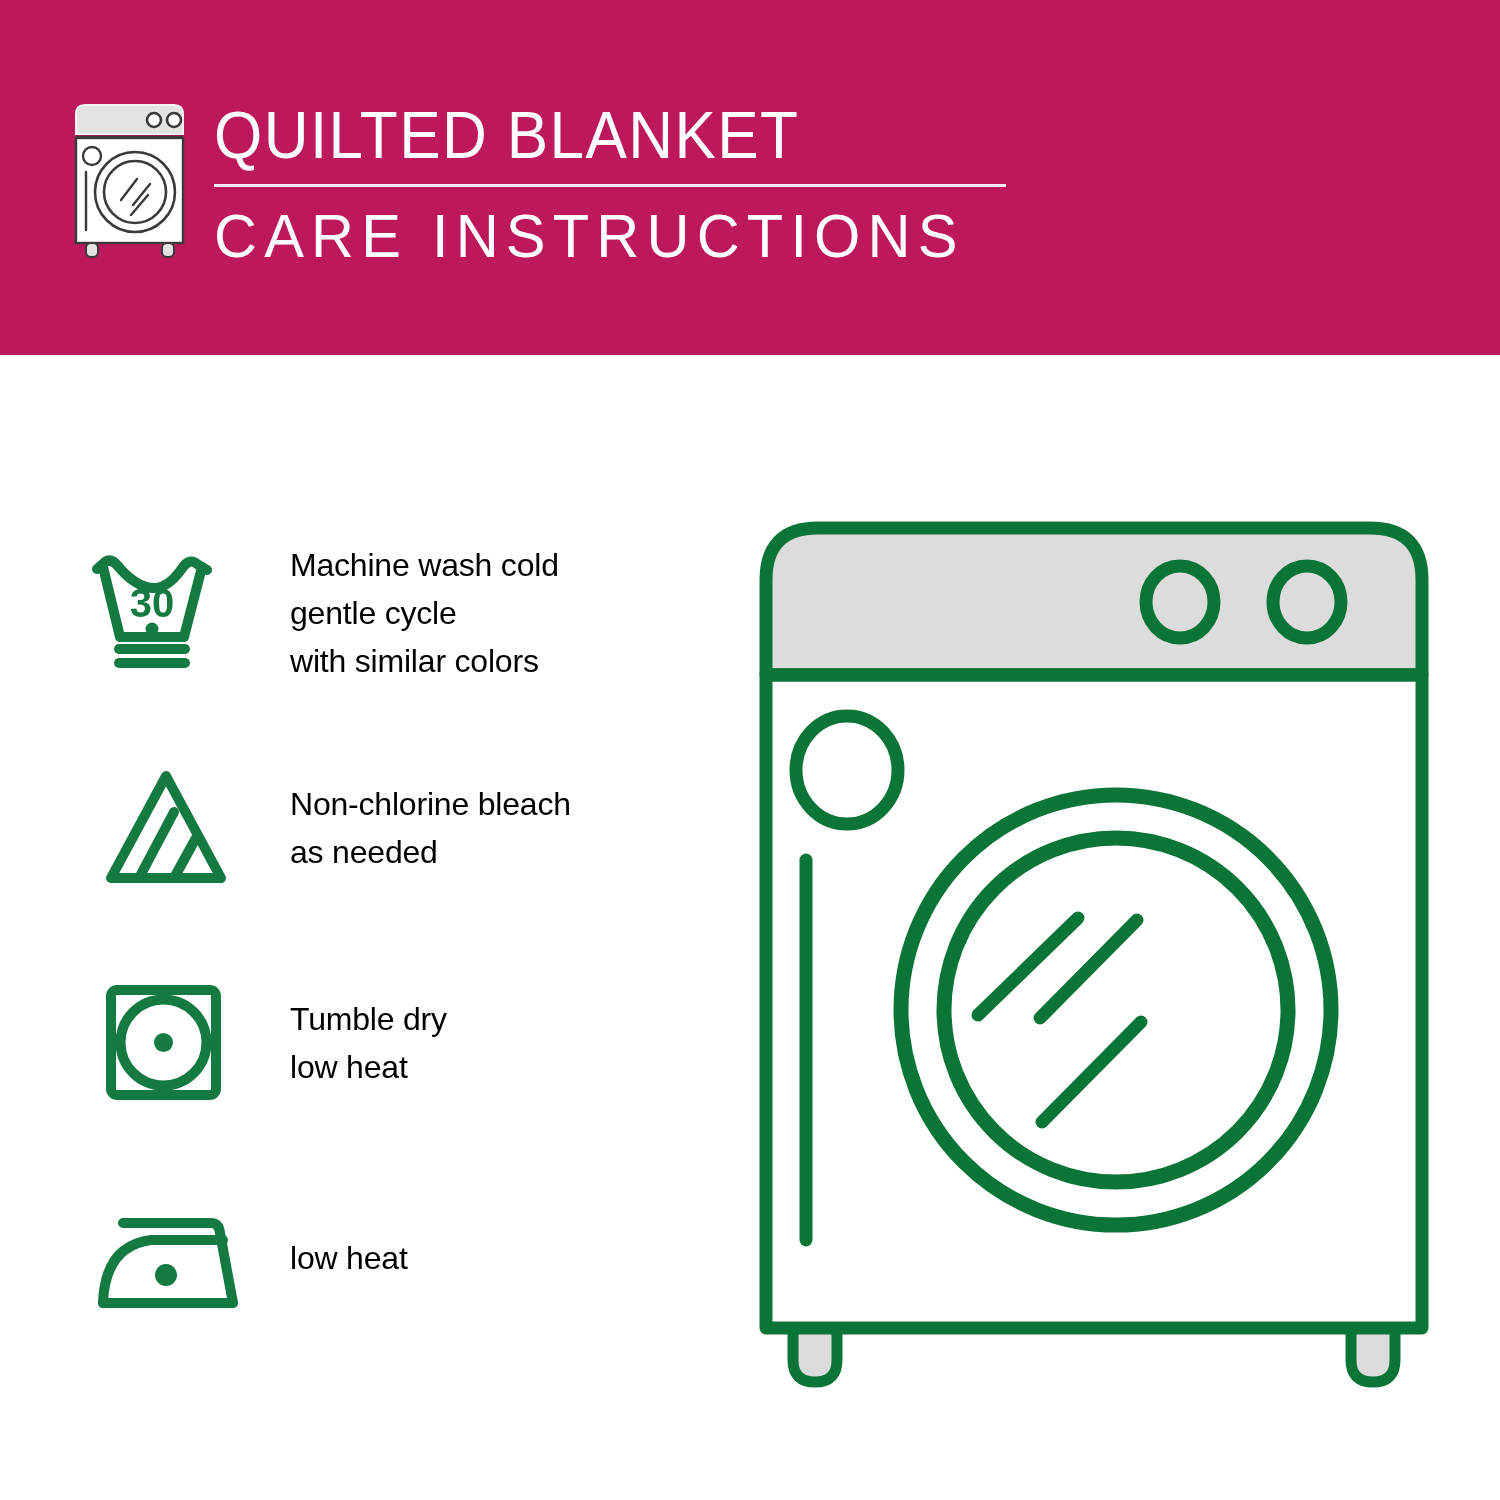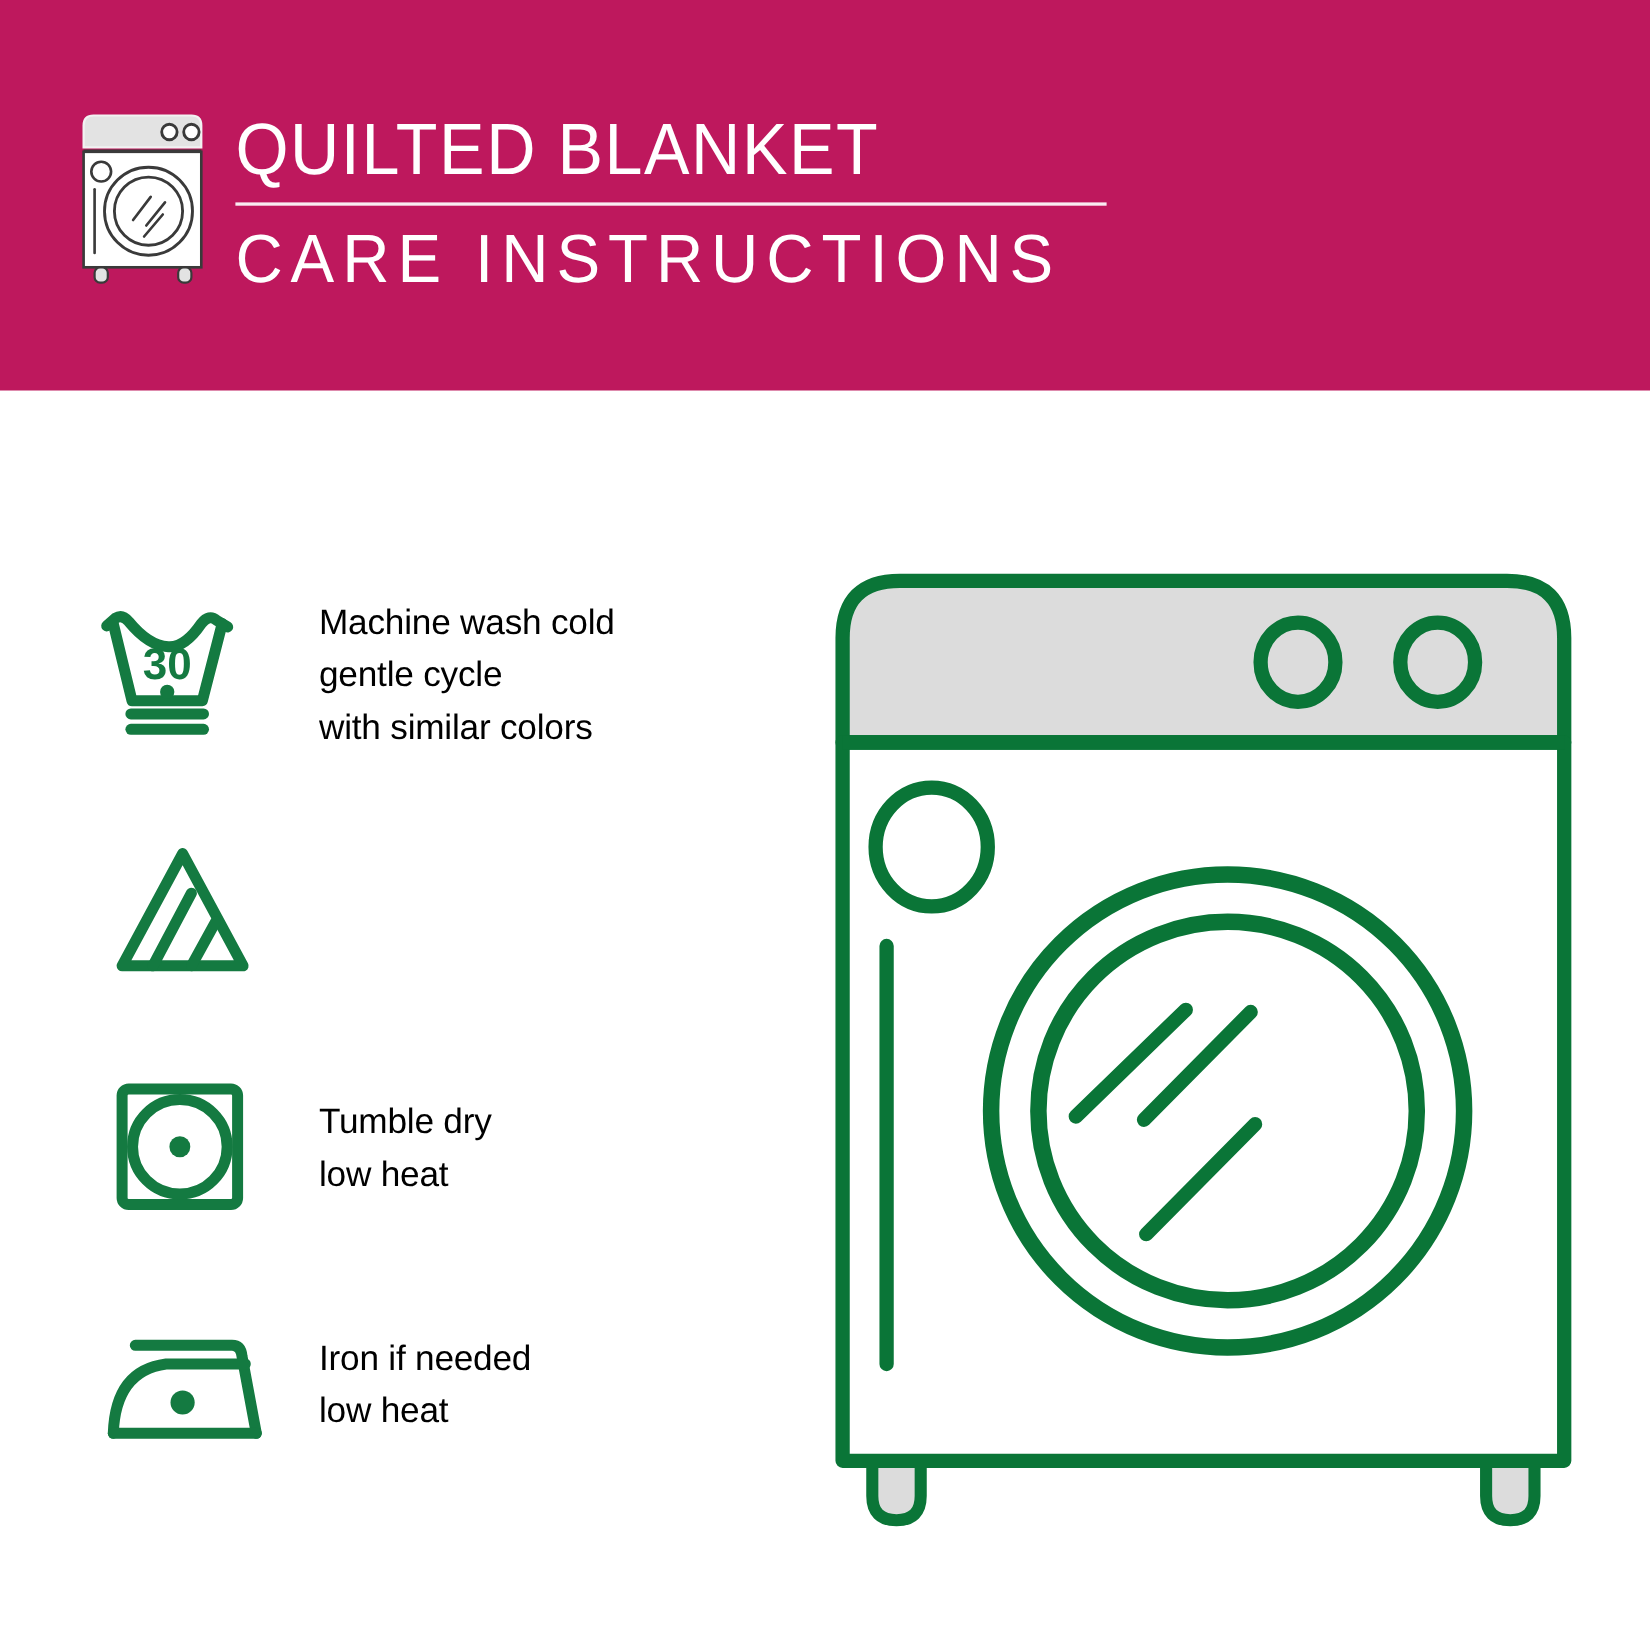--- a/index.html
+++ b/index.html
@@ -148,20 +148,24 @@
     <div class="care-row">
       <div class="care-symbol">
         <svg viewBox="0 0 170 135" width="170" height="135" aria-hidden="true">
           <g fill="none" stroke="#147A41" stroke-width="10" stroke-linecap="round" stroke-linejoin="round">
             <path d="M28 118 L83 16 L138 118 Z"></path>
             <path d="M56 118 L91 52"></path>
             <path d="M91 118 L113 78"></path>
           </g>
         </svg>
       </div>
+      <div class="care-label">
+        <span class="ln">Non-chlorine bleach</span>
+        <span class="ln">as needed</span>
+      </div>
     </div>
 
     <div class="care-row">
       <div class="care-symbol">
         <svg viewBox="0 0 170 135" width="170" height="135" aria-hidden="true">
           <g fill="none" stroke="#147A41" stroke-width="10" stroke-linejoin="round">
             <rect x="28" y="15" width="105" height="105" rx="6"></rect>
             <circle cx="80.5" cy="67.5" r="43"></circle>
           </g>
           <circle cx="80.5" cy="67.5" r="9.5" fill="#147A41"></circle>
@@ -178,21 +182,20 @@
         <svg viewBox="0 0 170 135" width="170" height="135" aria-hidden="true">
           <g fill="none" stroke="#147A41" stroke-width="10" stroke-linecap="round" stroke-linejoin="round">
             <path d="M40 33 L128 33 Q136 33 137 43 L150 113"></path>
             <path d="M20 113 Q22 56 68 50 L140 50"></path>
             <line x1="20" y1="113" x2="150" y2="113"></line>
           </g>
           <circle cx="83" cy="85" r="11" fill="#147A41"></circle>
         </svg>
       </div>
       <div class="care-label">
-        <span class="ln">Iron if needed</span>
         <span class="ln">low heat</span>
       </div>
     </div>
 
   </div>
 
   <div class="machine">
     <svg viewBox="0 0 700 920" width="700" height="920" aria-hidden="true">
 
       <g>

